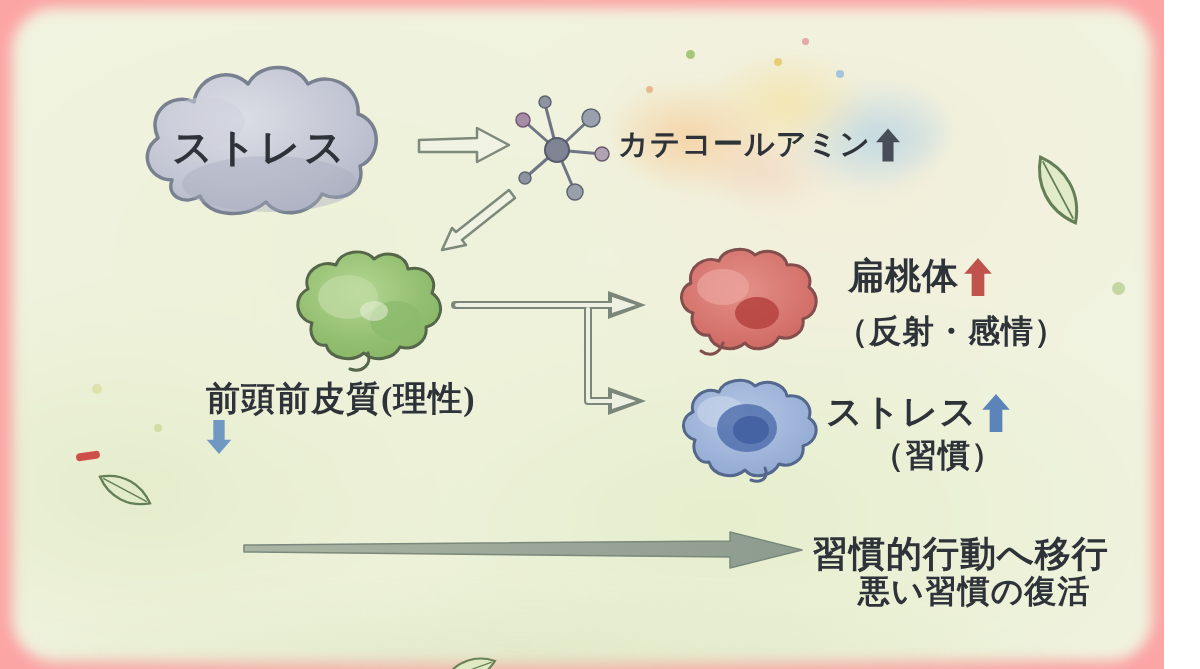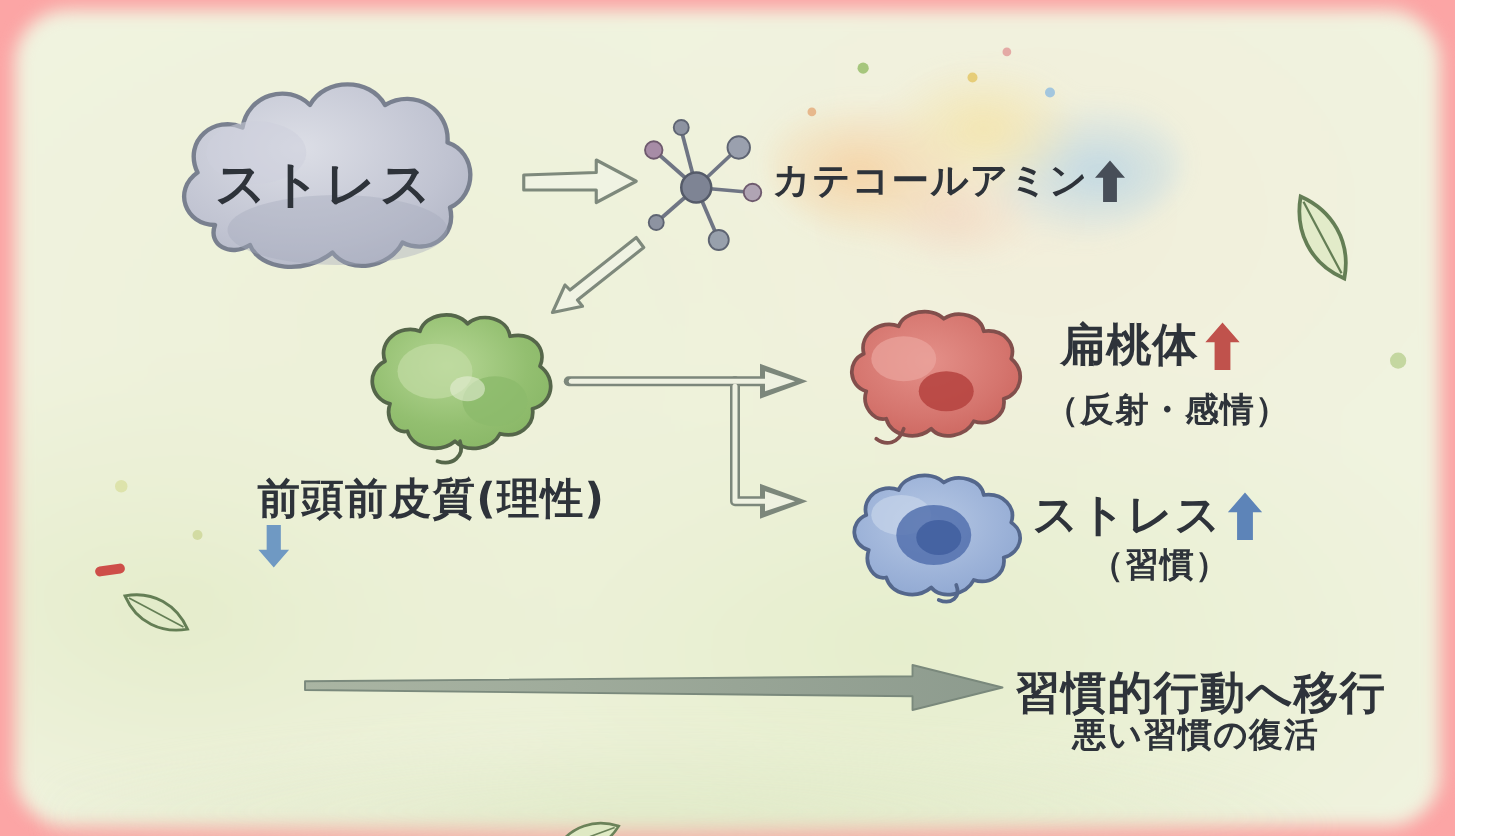--- a/index.html
+++ b/index.html
@@ -28,23 +28,23 @@
     position:absolute;filter:blur(9px);opacity:.85;border-radius:50%;
     background:
       radial-gradient(40% 55% at 22% 55%, #f6cf9d 0%, rgba(246,207,157,0) 70%),
       radial-gradient(35% 50% at 52% 32%, #f4e3a8 0%, rgba(244,227,168,0) 70%),
       radial-gradient(42% 55% at 80% 55%, #b8d4e4 0%, rgba(184,212,228,0) 70%),
       radial-gradient(30% 42% at 45% 78%, #f3d9c2 0%, rgba(243,217,194,0) 70%);
   }
   .txt{font-weight:700;white-space:nowrap;color:#2e333a;}
   .t40{font-size:40px;letter-spacing:3px;}
   .t36{font-size:36px;letter-spacing:1px;}
-  .t34{font-size:34px;letter-spacing:1px;}
+  .t34{font-size:34px;letter-spacing:1px;font-family:Liberation Serif, serif;}
   .t30{font-size:30px;letter-spacing:1px;}
-  .t27{font-size:27px;letter-spacing:1px;}
+  .t27{font-size:32px;letter-spacing:1px;}
   .row{display:flex;align-items:center;gap:5px;}
   .dot{position:absolute;border-radius:50%;}
   .fill-red{fill:var(--red-accent,#c0524c);}
   .fill-blue{fill:var(--blue-accent,#5d84b8);}
   .fill-dark{fill:var(--dark-arrow,#474e58);}
   .fill-down{fill:var(--down-arrow,#6f99c3);}
   svg{display:block;overflow:visible;}
 </style>
 </head>
 <body>

